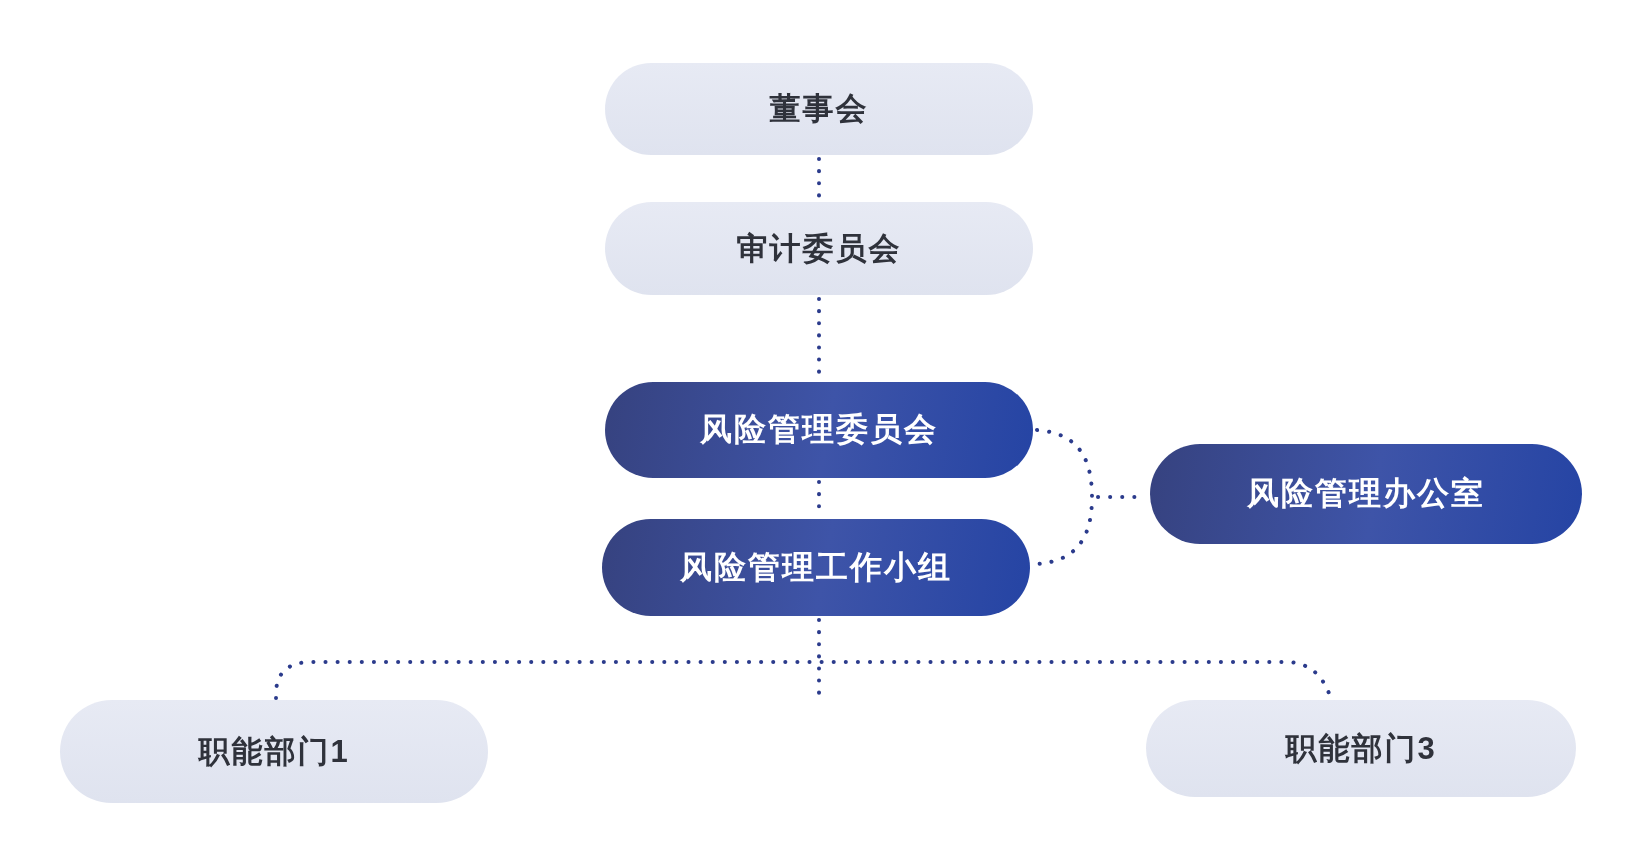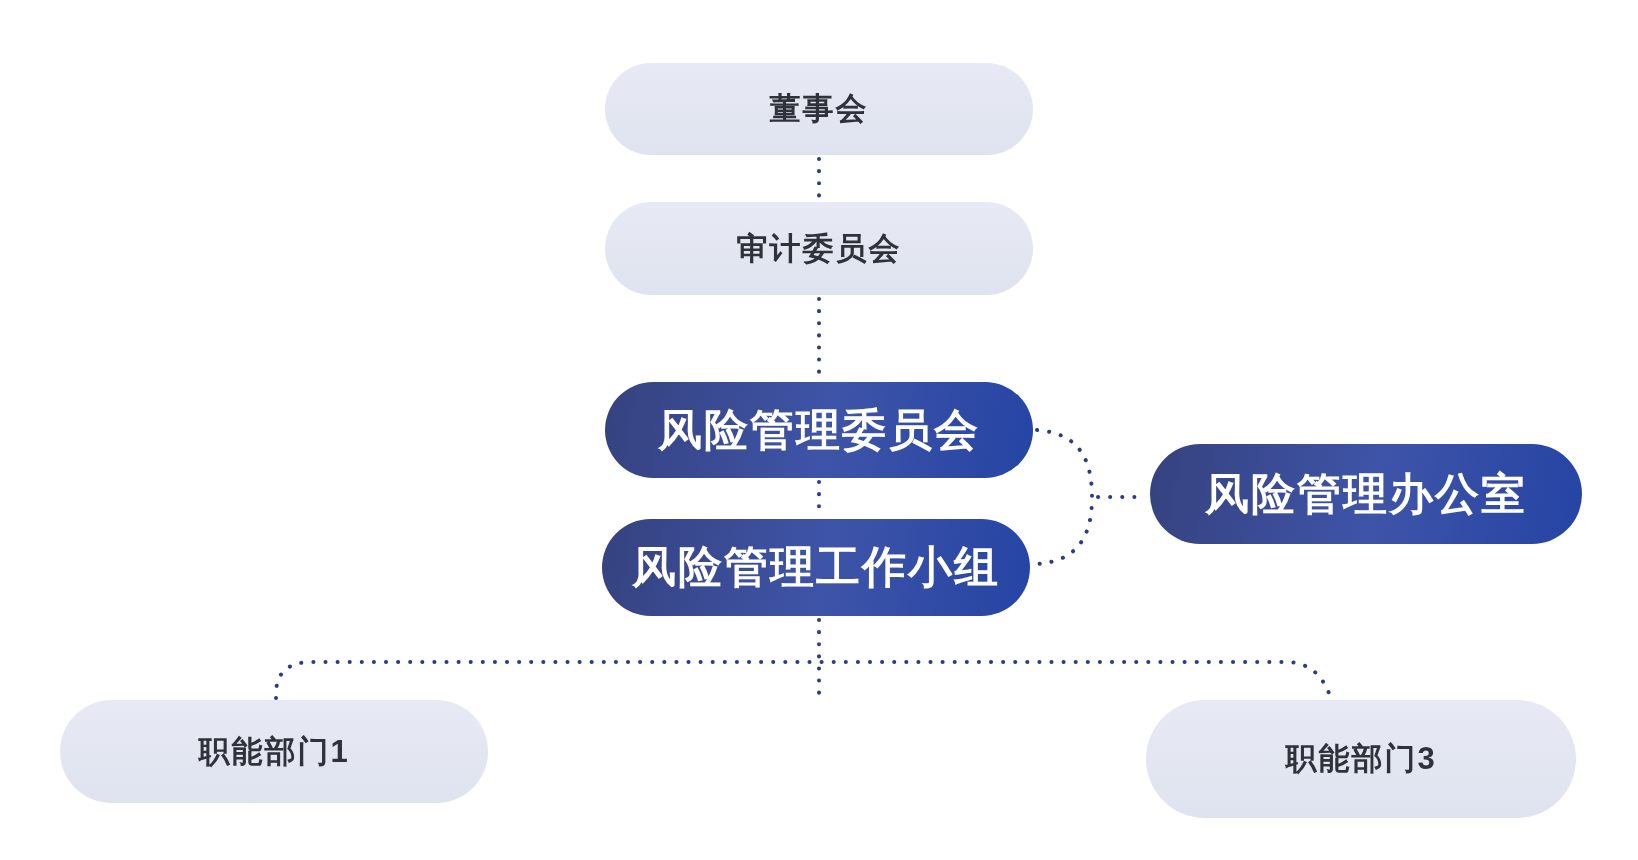--- a/index.html
+++ b/index.html
@@ -37,31 +37,31 @@
     background: linear-gradient(180deg, var(--node-light-bg-top, #E7EAF4) 0%, var(--node-light-bg-bottom, #DFE3EF) 100%);
     color: var(--node-light-text, #2F323B);
     font-size: 31px;
   }
   .pill.dark {
     background: linear-gradient(100deg,
       var(--node-dark-gradient-start, #36427F) 0%,
       var(--node-dark-gradient-mid, #3E54A8) 52%,
       var(--node-dark-gradient-end, #2544A4) 100%);
     color: var(--node-dark-text, #FFFFFF);
-    font-size: 44px;
+    font-size: 32px;
   }
   
   .node-board     { left: 605px;  top: 63px;  width: 428px; height: 92px; }
   .node-audit     { left: 605px;  top: 202px; width: 428px; height: 93px; }
   .node-committee { left: 605px;  top: 382px; width: 428px; height: 96px; }
   .node-workgroup { left: 602px;  top: 519px; width: 428px; height: 97px; }
   .node-office    { left: 1150px; top: 444px; width: 432px; height: 100px; align-items: center; }
   .node-dept1     { left: 60px;   top: 700px; width: 428px; height: 103px; }
   .node-dept2     { left: 605px;  top: 700px; width: 428px; height: 97px; }
-  .node-dept3     { left: 1146px; top: 700px; width: 430px; height: 118px; }
+  .node-dept3     { left: 1146px; top: 700px; width: 430px; height: 97px; }
 
   .dotted {
     fill: none;
     stroke: var(--connector, #2B3B8C);
     stroke-width: 4;
     stroke-linecap: round;
     stroke-dasharray: 0.1 12;
   }
 </style>
 </head>

